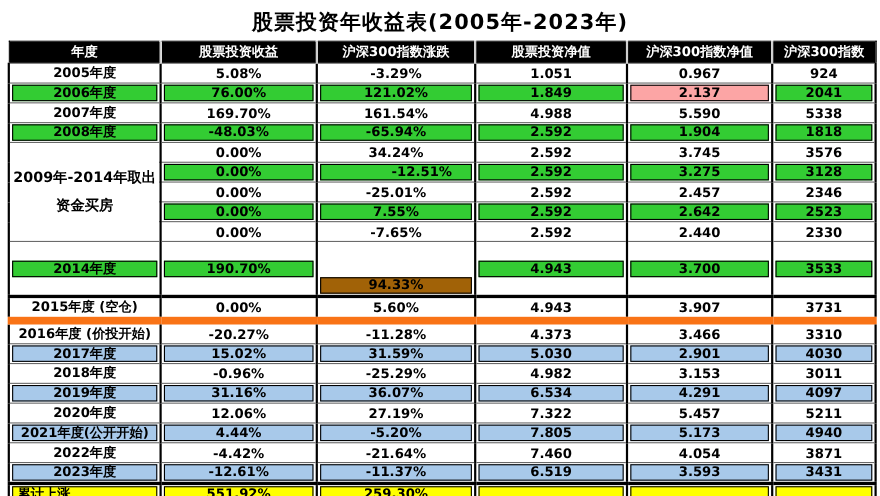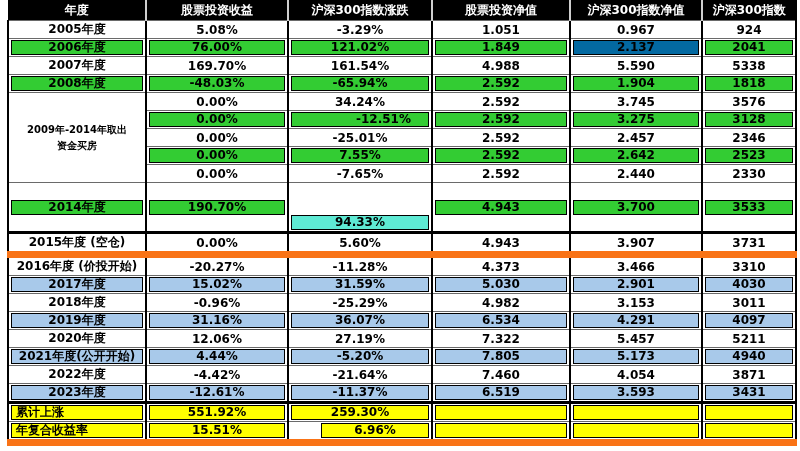--- a/index.html
+++ b/index.html
@@ -27,28 +27,29 @@
     height:17px;font-size:12px;font-weight:bold;text-align:center;
     padding:0;border-top:1px solid #6a6a6a;border-bottom:1px solid #6a6a6a;
     border-left:2px solid #000;border-right:2px solid #000;
     white-space:nowrap;overflow:hidden;vertical-align:middle;
   }
   .bar{
     margin:1px 2px;border:1px solid #000;
     height:13px;line-height:13px;font-size:12px;font-weight:bold;
   }
   .bar.left, td.plain.left{text-align:left;padding-left:4px;}
-  td.merged{white-space:pre-line;font-size:10px;line-height:16px;}
+  td.merged{white-space:pre-line;font-size:13px;line-height:26px;}
   tr.thick-top td{border-top:3px solid #000;}
   tr.thick-bottom td{border-bottom:7px solid #f97316;}
 </style>
 </head>
 <body>
 
 <div class="page">
+  <div class="title">股票投资年收益表(2005年-2023年)</div>
   <table>
     <colgroup>
       <col class="c0">
         <col class="c1">
         <col class="c2">
       <col class="c3">
         <col class="c4">
         <col class="c5">
     </colgroup>
     <thead>
@@ -77,21 +78,21 @@
           <td>
             <div class="bar" style="background: rgb(51, 204, 51);">76.00%</div>
           </td>
           <td>
             <div class="bar" style="background: rgb(51, 204, 51);">121.02%</div>
           </td>
           <td>
             <div class="bar" style="background: rgb(51, 204, 51);">1.849</div>
           </td>
           <td>
-            <div class="bar" style="background: #0369a1;">2.137</div>
+            <div class="bar" style="background: #fca5a5;">2.137</div>
           </td>
           <td>
             <div class="bar" style="background: rgb(51, 204, 51);">2041</div>
           </td>
         </tr>
         <tr>
           <td class="plain">2007年度</td>
           <td class="plain">169.70%</td>
           <td class="plain">161.54%</td>
           <td class="plain">4.988</td>
@@ -176,21 +177,21 @@
           <td class="plain">2330</td>
         </tr>
         <tr>
           <td>
             <div class="bar" style="background: rgb(51, 204, 51);">2014年度</div>
           </td>
           <td>
             <div class="bar" style="background: rgb(51, 204, 51);">190.70%</div>
           </td>
           <td>
-            <div class="bar" style="background: #5eead4; margin-top: 32px;">94.33%</div>
+            <div class="bar" style="background: #a16207; margin-top: 32px;">94.33%</div>
           </td>
           <td>
             <div class="bar" style="background: rgb(51, 204, 51);">4.943</div>
           </td>
           <td>
             <div class="bar" style="background: rgb(51, 204, 51);">3.700</div>
           </td>
           <td>
             <div class="bar" style="background: rgb(51, 204, 51);">3533</div>
           </td>

